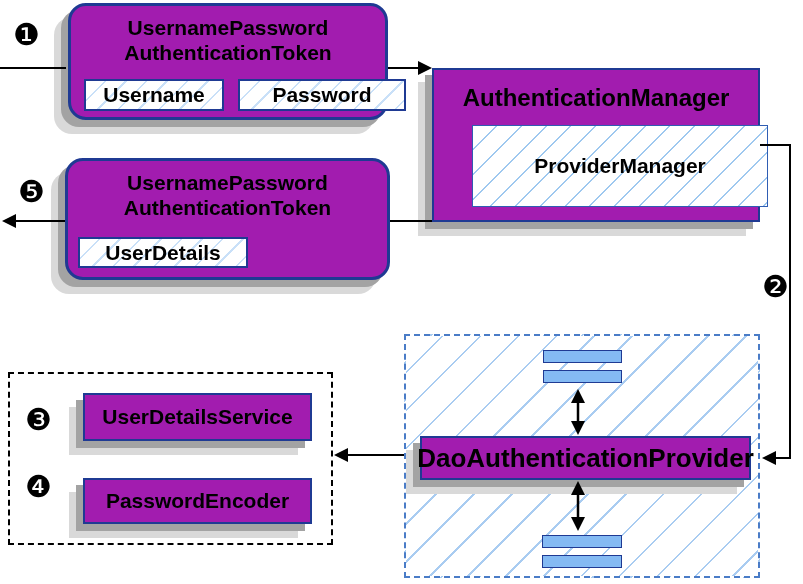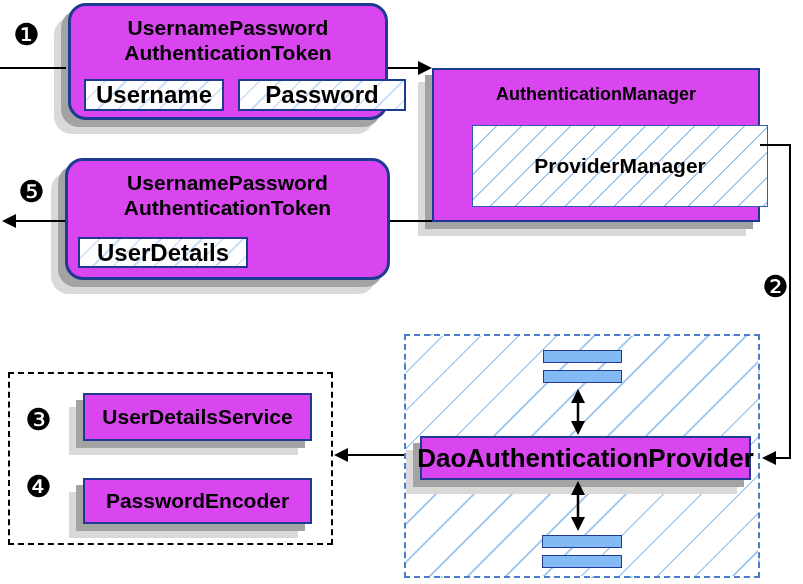--- a/index.html
+++ b/index.html
@@ -3,21 +3,21 @@
 <meta charset="utf-8">
 <style>
   html,body{margin:0;padding:0;background:#fff;}
   #canvas{
     position:relative;width:803px;height:584px;background:#fff;overflow:hidden;
     font-family:"Liberation Sans", sans-serif;color:#000;
   }
   .abs{position:absolute;}
   
   .bluebox{
-    background:#d946ef;
+    background:#a21caf;
     border:2px solid #1f3a93;
     box-sizing:border-box;
   }
   .shadow2{
     box-shadow:-7px 7px 0 0 #a3a3a3, -14px 14px 0 0 #d9d9d9;
   }
   .token{
     border-radius:18px;
     border-width:3px;
   }
@@ -25,21 +25,21 @@
     text-align:center;font-weight:700;font-size:21px;line-height:25px;padding-top:9px;
   }
   .fieldbox{
     position:absolute;
     background:
       repeating-linear-gradient(135deg, rgba(255,255,255,0) 0 13px, #c9e0f8 13px 14.5px),
       #ffffff;
     border:2.5px solid #1f3a93;
     box-sizing:border-box;
     display:flex;align-items:center;justify-content:center;
-    font-weight:700;font-size:24px;
+    font-weight:700;font-size:21px;
   }
   .hatchbox{
     background:
       repeating-linear-gradient(135deg, rgba(255,255,255,0) 0 16px, #9ec8ef 16px 17.5px),
       #ffffff;
     border:1.5px solid #2f5db3;
     box-sizing:border-box;
     display:flex;align-items:center;justify-content:center;
     font-weight:700;font-size:21px;
   }
@@ -90,21 +90,21 @@
   <div class="abs bluebox token shadow2 layer2" style="left:68px;top:3px;width:320px;height:117px;">
     <div class="token-title">
       <div>UsernamePassword</div>
       <div>AuthenticationToken</div>
     </div>
     <div class="fieldbox" style="left:13px;top:73px;width:140px;height:32px;">Username</div>
     <div class="fieldbox" style="left:167px;top:73px;width:168px;height:32px;">Password</div>
   </div>
 
   <div class="abs bluebox shadow2 layer2" style="left:432px;top:68px;width:328px;height:154px;border-width:2.5px;">
-    <div style="text-align:center;font-weight:700;font-size:18px;padding-top:14px;">AuthenticationManager</div>
+    <div style="text-align:center;font-weight:700;font-size:24px;padding-top:14px;">AuthenticationManager</div>
     <div class="hatchbox abs" style="left:38px;top:55px;width:296px;height:82px;">ProviderManager</div>
   </div>
 
   <div class="abs bluebox token shadow2 layer2" style="left:65px;top:158px;width:325px;height:122px;">
     <div class="token-title">
       <div>UsernamePassword</div>
       <div>AuthenticationToken</div>
     </div>
     <div class="fieldbox" style="left:10px;top:76px;width:170px;height:31px;">UserDetails</div>
   </div>

